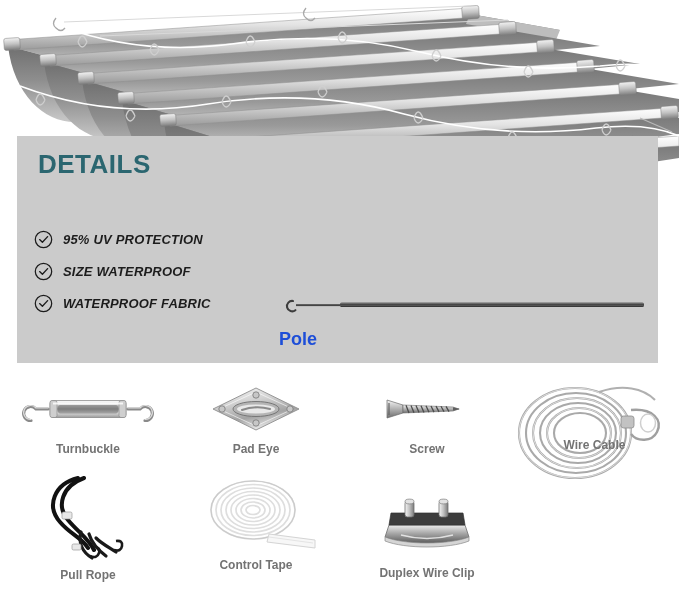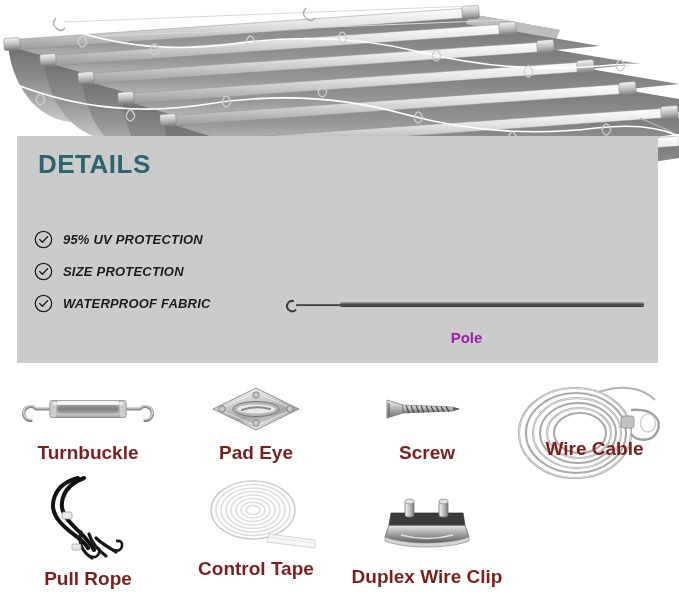--- a/index.html
+++ b/index.html
@@ -72,24 +72,23 @@
   #pole-group {
     position: absolute;
     left: 262px; top: 155px;
     width: 375px; height: 62px;
   }
   #pole-art { display: block; }
   #pole-label {
     position: absolute;
     left: 0; top: 38px;
     width: 375px;
-    text-align: center;
-    font-size: 15px;
+    font-size: 18px;
     font-weight: bold;
-    color: #a21caf;
+    color: #1d4ed8;
   }
 
   
   #accessories {
     position: absolute;
     left: 0; top: 372px;
     width: 679px; height: 239px;
   }
   .acc-cell {
     position: absolute;
@@ -97,23 +96,23 @@
   }
   .acc-art {
     position: relative;
     height: 58px;
     display: flex;
     align-items: center;
     justify-content: center;
   }
   .acc-art svg { display: block; }
   .acc-label {
-    font-size: 19px;
+    font-size: 12px;
     font-weight: bold;
-    color: #7f1d1d;
+    color: #737373;
     white-space: nowrap;
     margin-top: 4px;
   }
   
   .col0 { left: 0px;   width: 176px; }
   .col1 { left: 176px; width: 160px; }
   .col2 { left: 336px; width: 182px; }
   .col3 { left: 498px; width: 181px; }
   .row0 { top: 8px; }
 
@@ -299,21 +298,21 @@
         <span class="feature-label">95% UV PROTECTION</span>
       </div>
 
       <div class="feature-row">
         <span class="check-icon">
           <svg width="19" height="19" viewBox="0 0 19 19">
             <circle cx="9.5" cy="9.5" r="8.2" fill="none" stroke="#1c1c1c" stroke-width="1.25"></circle>
             <path d="M 5.6,9.6 L 8.4,12.3 L 13.6,6.6" fill="none" stroke="#1c1c1c" stroke-width="1.35" stroke-linecap="round" stroke-linejoin="round"></path>
           </svg>
         </span>
-        <span class="feature-label">SIZE PROTECTION</span>
+        <span class="feature-label">SIZE WATERPROOF</span>
       </div>
 
       <div class="feature-row">
         <span class="check-icon">
           <svg width="19" height="19" viewBox="0 0 19 19">
             <circle cx="9.5" cy="9.5" r="8.2" fill="none" stroke="#1c1c1c" stroke-width="1.25"></circle>
             <path d="M 5.6,9.6 L 8.4,12.3 L 13.6,6.6" fill="none" stroke="#1c1c1c" stroke-width="1.35" stroke-linecap="round" stroke-linejoin="round"></path>
           </svg>
         </span>
         <span class="feature-label">WATERPROOF FABRIC</span>

